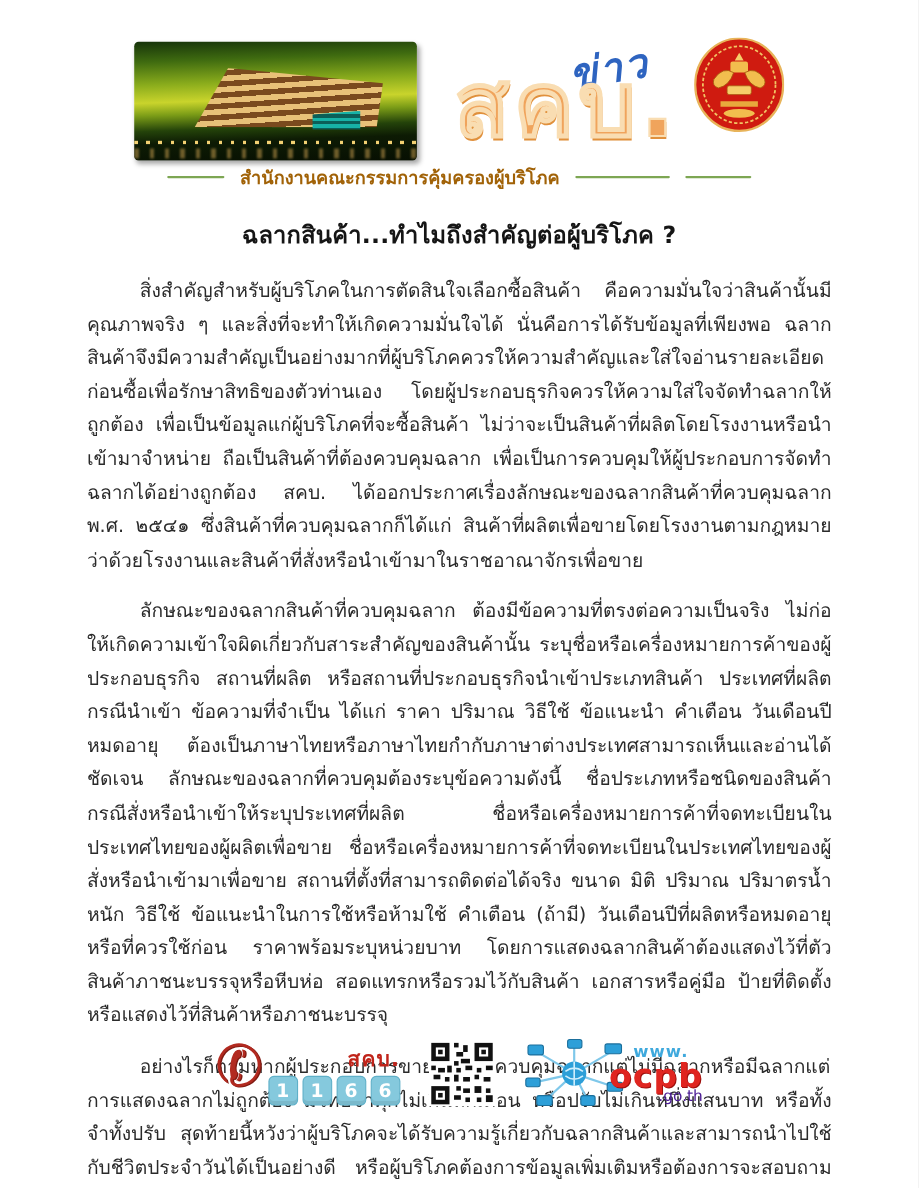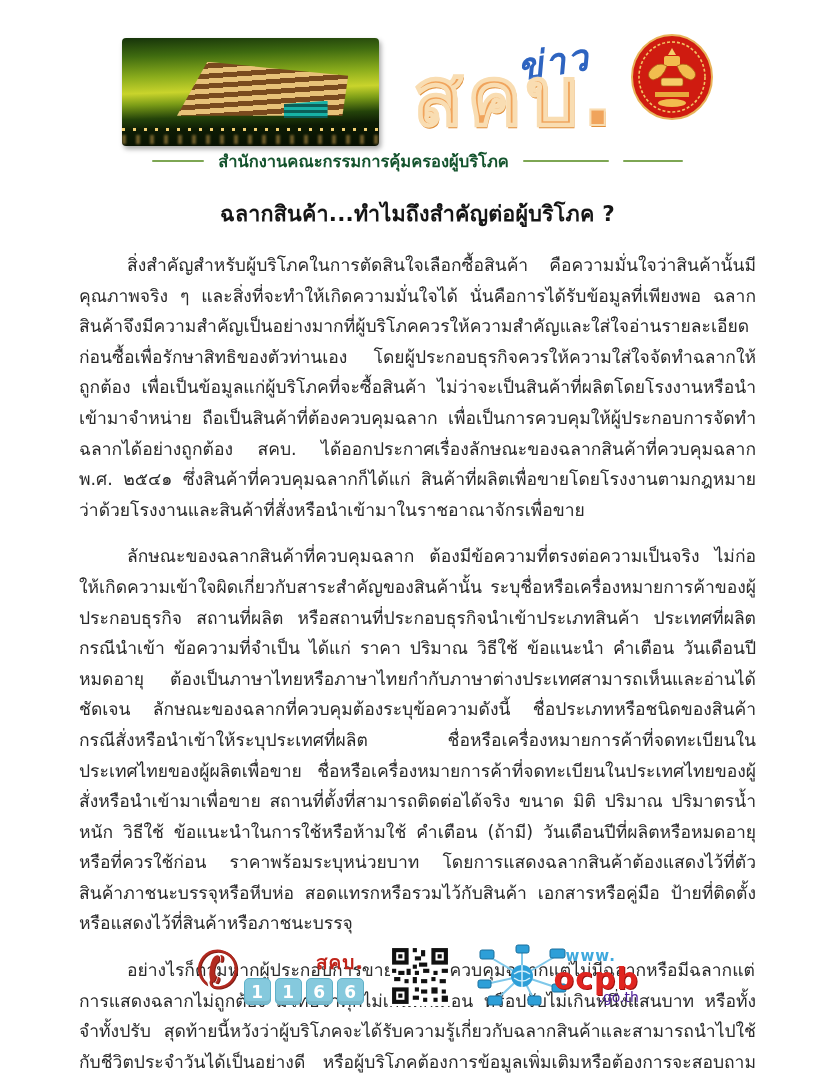--- a/index.html
+++ b/index.html
@@ -67,21 +67,21 @@
     text-shadow:1px 2px 0 #e0903c, 0 0 3px #fff;
     letter-spacing:4px;
   }
   .seal {
     position:absolute; right:0; top:-4px; width:82px; height:86px;
   }
 
   .org-line {
     position:absolute; top:148px; left:0; width:100%;
     display:flex; align-items:center; justify-content:center; gap:14px;
-    color:#14532d; font-weight:bold; font-size:16.5px;
+    color:#a16207; font-weight:bold; font-size:16.5px;
   }
   .org-line .rule { height:2px; background:#7da653; border-radius:1px; }
   .rule.r1 { width:52px; } .rule.r2 { width:86px; } .rule.r3 { width:60px; }
 
   
   .doc-title {
     position:absolute; top:196px; left:0; width:100%;
     text-align:center; font-size:21.5px; font-weight:bold; color:#151515;
     letter-spacing:.2px;
   }
@@ -114,21 +114,21 @@
     width:27px; height:27px; border-radius:5px;
     background:#85c9dd; border:1px solid #5fb0c8;
     color:#ffffff; font-weight:bold; font-size:17px;
     display:flex; align-items:center; justify-content:center;
     box-shadow:inset 0 -3px 0 rgba(0,0,0,.08);
   }
   .qr { width:60px; height:60px; }
   .weblogo { display:flex; align-items:center; }
   .net-icon { width:92px; height:64px; margin-right:-14px; }
   .web-words { display:flex; flex-direction:column; align-items:flex-start; line-height:1; }
-  .web-www  { font-size:15px; font-weight:bold; color:#3fa9dd; letter-spacing:1px; margin-left:12px; }
+  .web-www  { font-size:15px; font-weight:bold; color:#3fa9dd; letter-spacing:1px; margin-left:22px; }
   .web-name { font-size:30px; font-weight:bold; color:#e02520; letter-spacing:1px;
               text-shadow:1px 1px 0 #9e100d; }
   .web-tld  { font-size:14px; font-weight:normal; color:#4c1d95; align-self:flex-end; margin-top:-4px; }
 
   .contact-line {
     position:absolute; top:1020px; left:0; width:100%;
     text-align:center; font-size:13.5px; color:#3a3a3a;
   }
 </style>
 </head>

